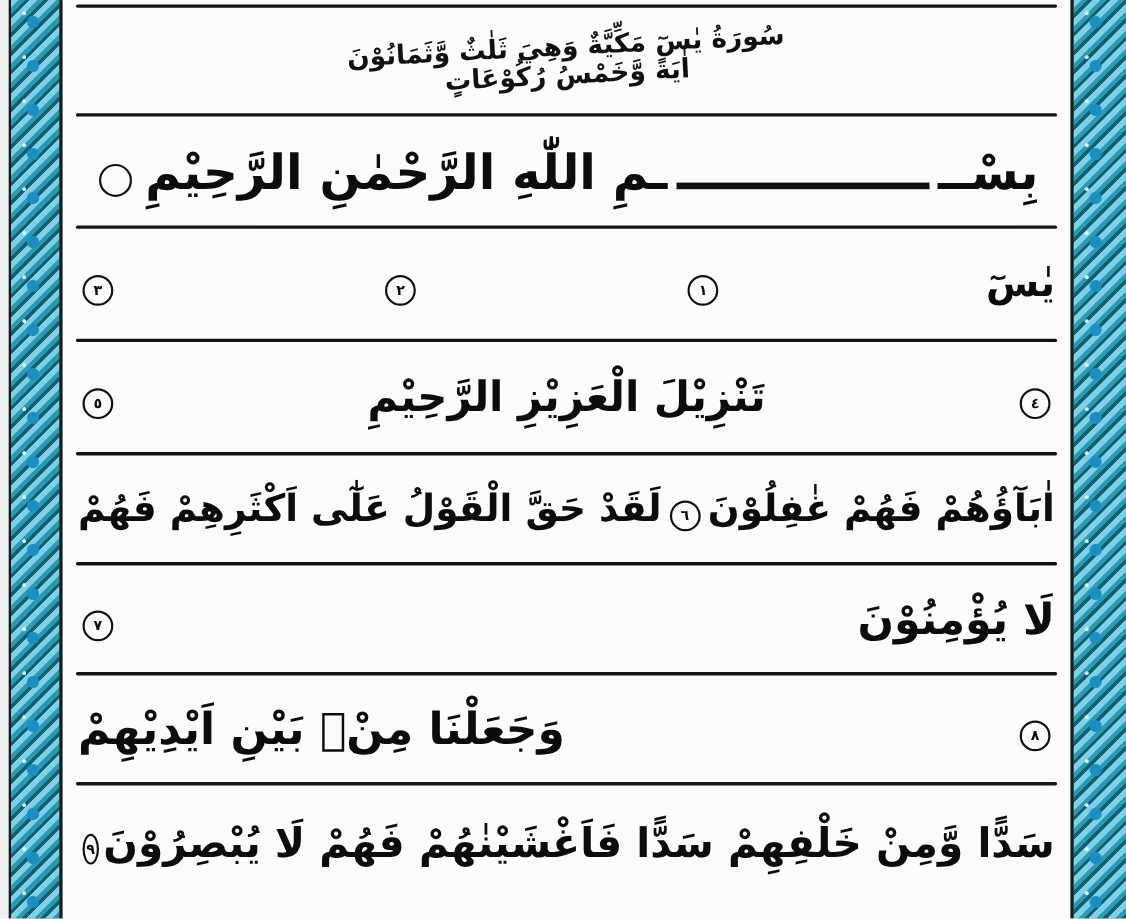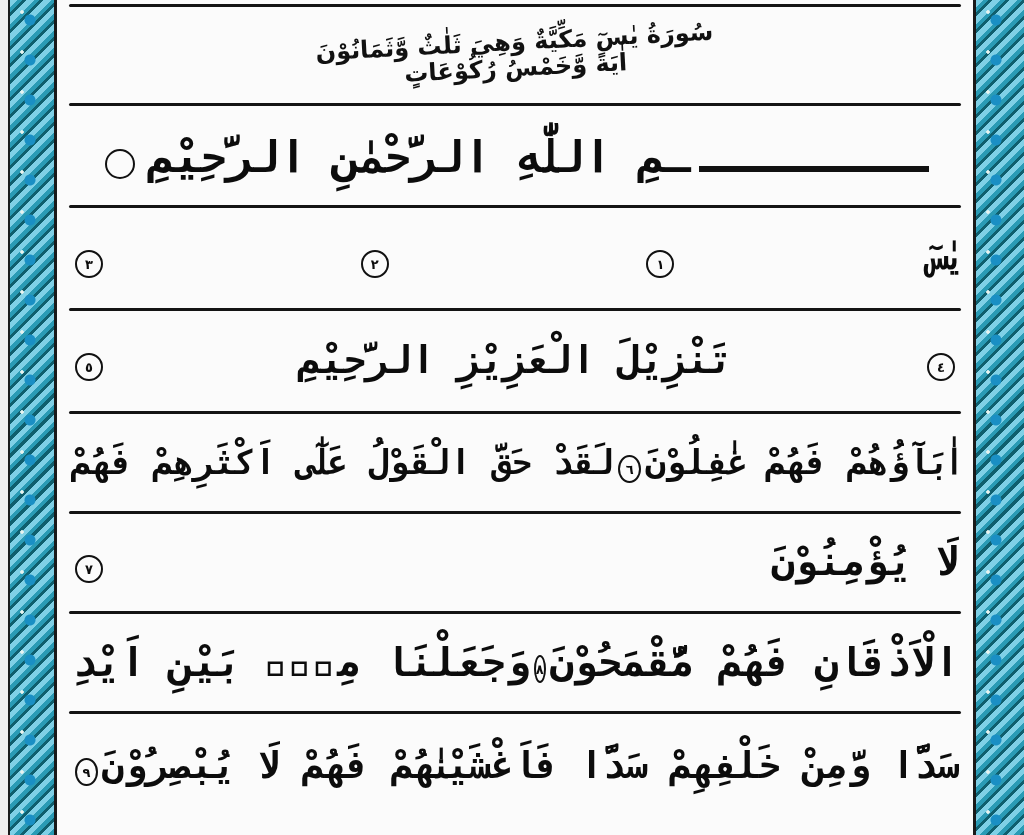--- a/index.html
+++ b/index.html
@@ -47,21 +47,21 @@
     position: absolute; left: 14px; right: 14px;
     display: flex; align-items: center; justify-content: space-between;
     direction: rtl;
     font-family: "DejaVu Sans", sans-serif;
     font-weight: bold;
     font-size: 44px;
     color: #0c0c0c;
     white-space: nowrap;
     overflow: hidden;
   }
-  .verse-line .seg { display: inline-block; font-family: Liberation Mono, monospace; }
+  .verse-line .seg { display: inline-block; }
   .ayah-mark {
     display: inline-flex; align-items: center; justify-content: center;
     width: 24px; height: 24px; border: 2.5px solid #111; border-radius: 50%;
     font-size: 13px; font-weight: bold; margin: 0 4px;
     direction: ltr; vertical-align: middle;
     position: relative; top: 6px;
   }
   .bismillah-mark { width: 26px; height: 26px; font-size: 0; }
   .bismillah { justify-content: center; gap: 8px; }
   .bismillah .stretch {
@@ -81,20 +81,21 @@
   <div class="header">
     <div class="header-text">
       <span class="header-line">سُورَةُ يٰسٓ مَكِّيَّةٌ وَهِيَ ثَلٰثٌ وَّثَمَانُوْنَ</span>
       <span class="header-line">اٰيَةً وَّخَمْسُ رُكُوْعَاتٍ</span>
     </div>
   </div>
 
   <div class="rule" style="top:103px"></div>
 
   <div class="verse-line bismillah" style="top:110px;height:95px">
+    <span class="seg">بِسْــ</span>
     <span class="stretch"></span>
     <span class="seg">ـمِ اللّٰهِ الرَّحْمٰنِ الرَّحِيْمِ</span>
     <span class="ayah-mark bismillah-mark"></span>
   </div>
 
   <div class="rule" style="top:205px"></div>
 
   <div class="verse-line" style="top: 210px; height: 96px; font-size: 35px;">
     <span class="seg">يٰسٓ</span>
     <span class="ayah-mark">١</span>
@@ -121,21 +122,20 @@
   <div class="rule" style="top:511px"></div>
 
   <div class="verse-line" style="top: 515px; height: 96px; font-size: 39px;">
     <span class="seg">لَا يُؤْمِنُوْنَ</span>
     <span class="ayah-mark">٧</span>
   </div>
 
   <div class="rule" style="top:611px"></div>
 
   <div class="verse-line" style="top: 615px; height: 96px; font-size: 40px;">
-    <span class="seg">الْاَذْقَانِ فَهُمْ مُّقْمَحُوْنَ</span>
     <span class="ayah-mark">٨</span>
     <span class="seg">وَجَعَلْنَا مِنْۢ بَيْنِ اَيْدِيْهِمْ</span>
   </div>
 
   <div class="rule" style="top:711px"></div>
 
   <div class="verse-line" style="top: 716px; height: 100px; justify-content: flex-start; font-size: 37px;">
     <span class="seg">سَدًّا وَّمِنْ خَلْفِهِمْ سَدًّا فَاَغْشَيْنٰهُمْ فَهُمْ لَا يُبْصِرُوْنَ</span>
     <span class="ayah-mark">٩</span>
   </div>

